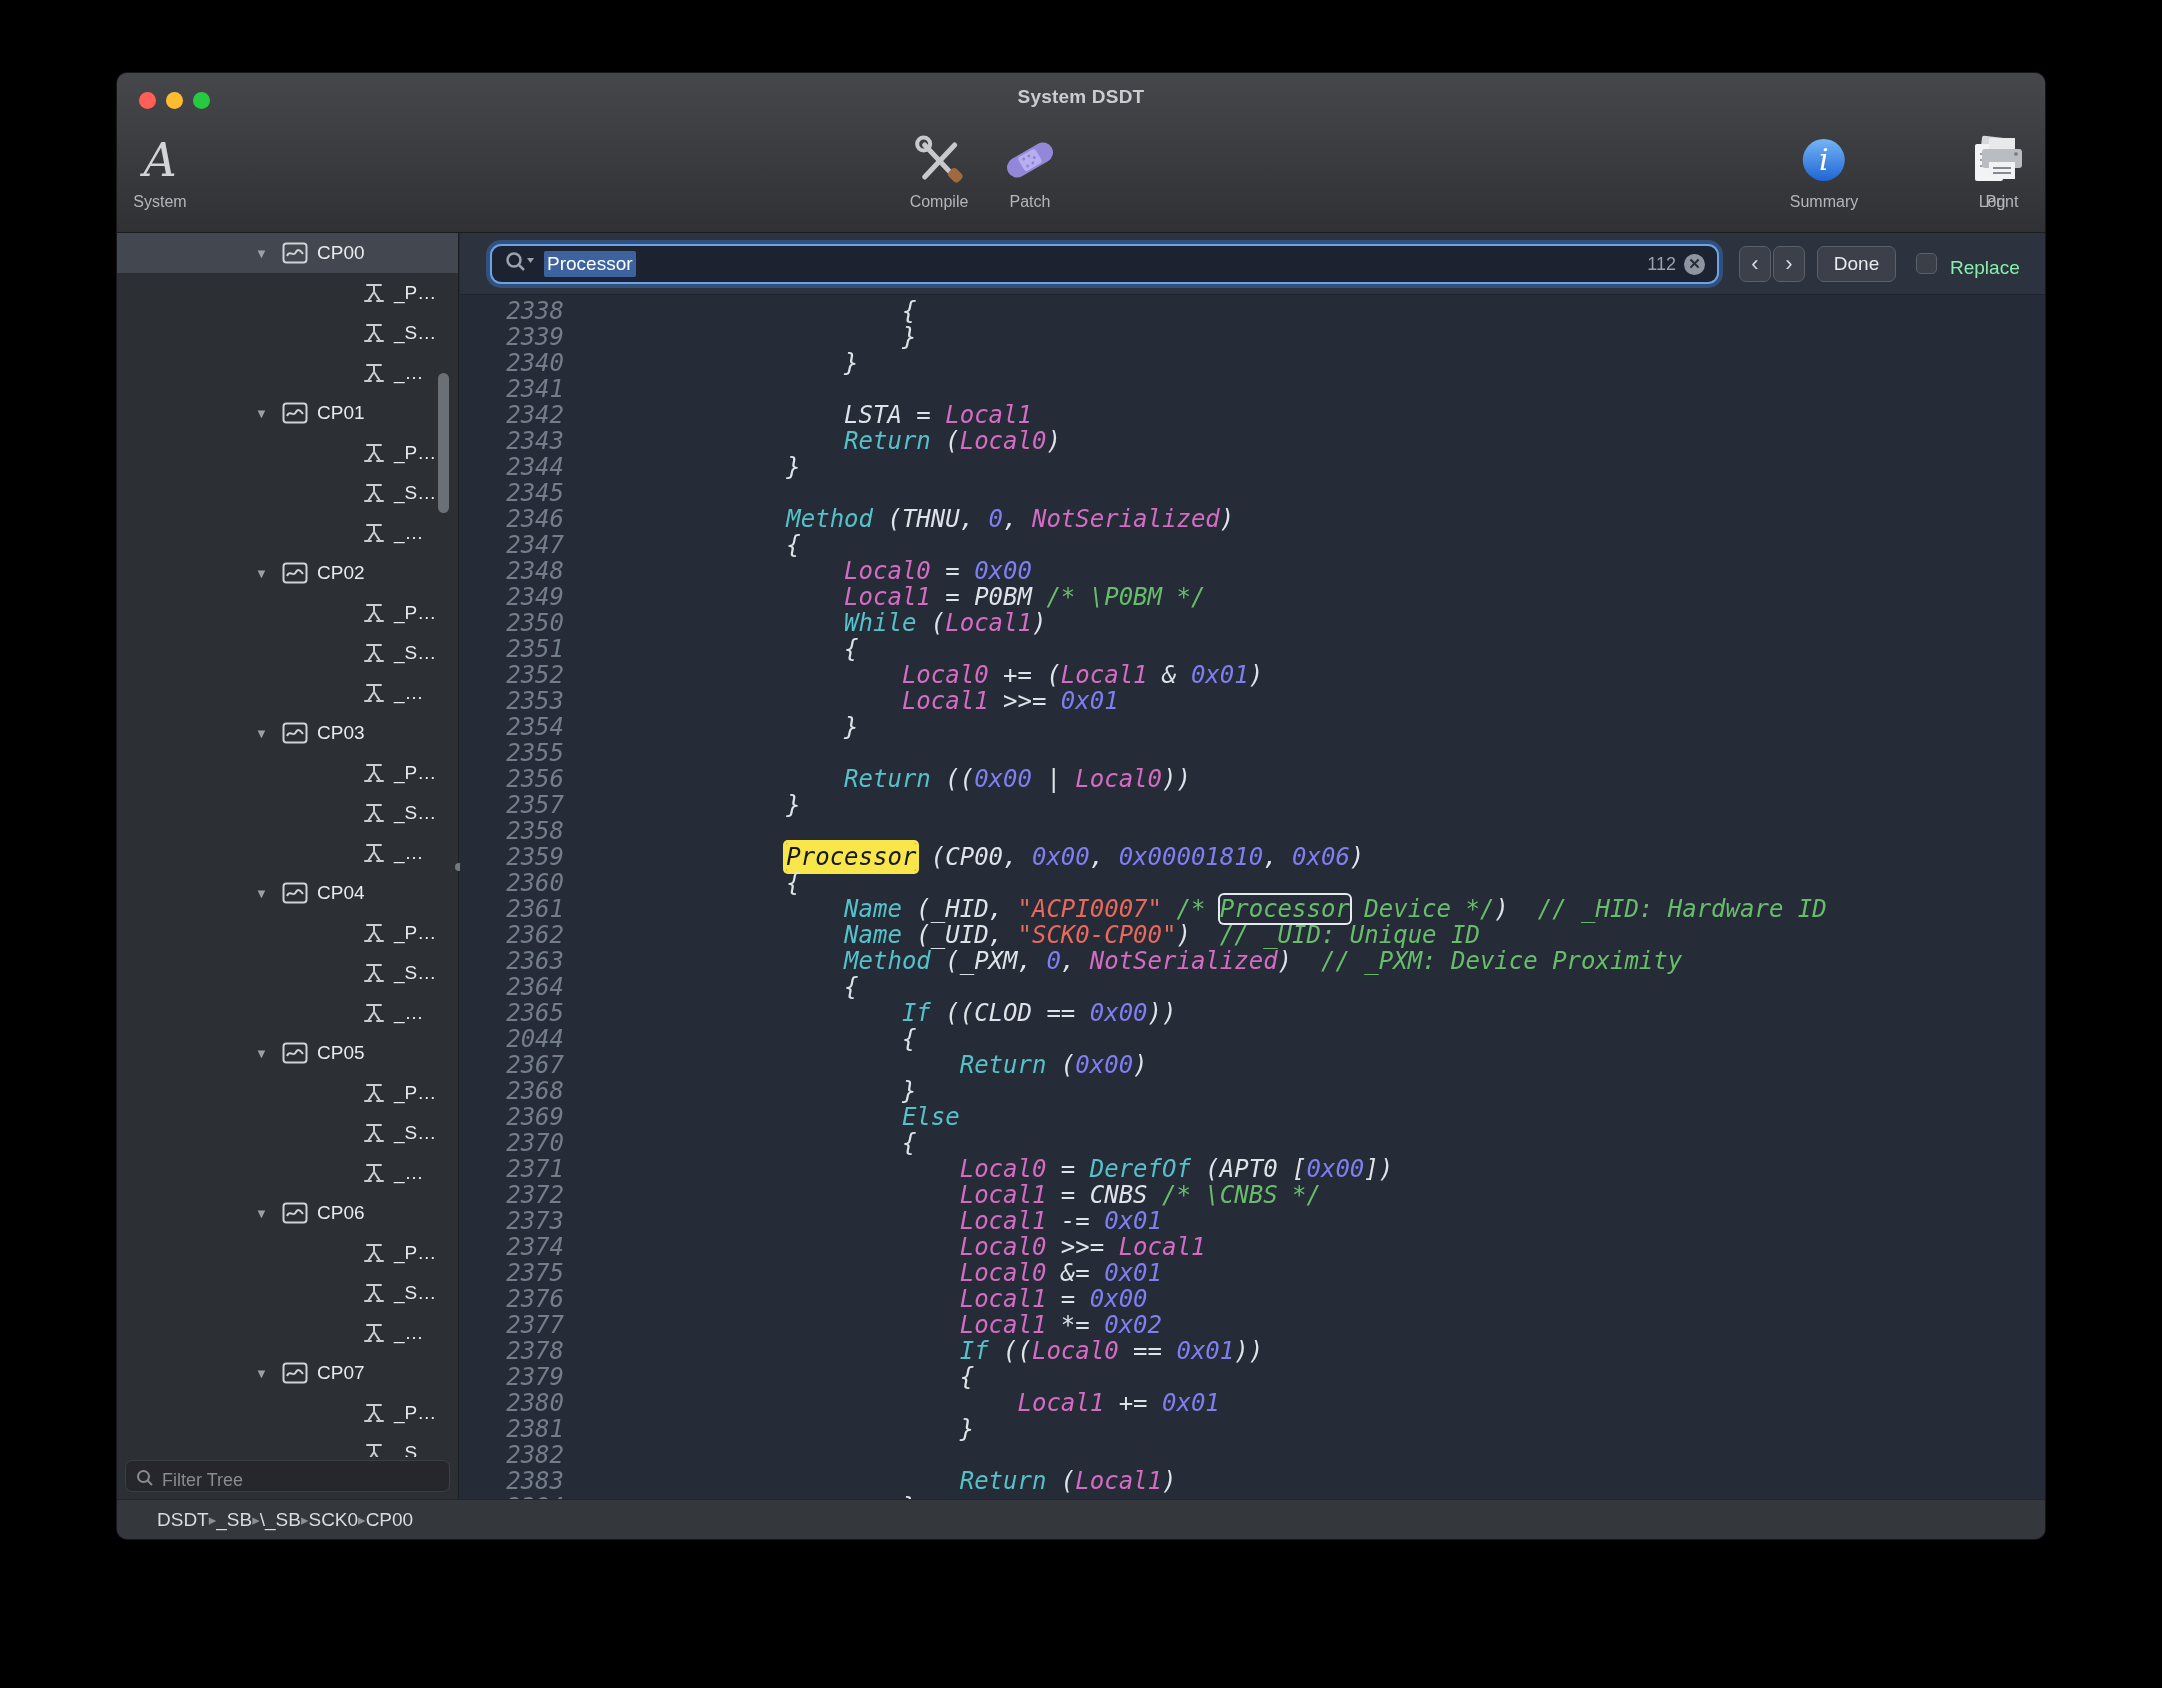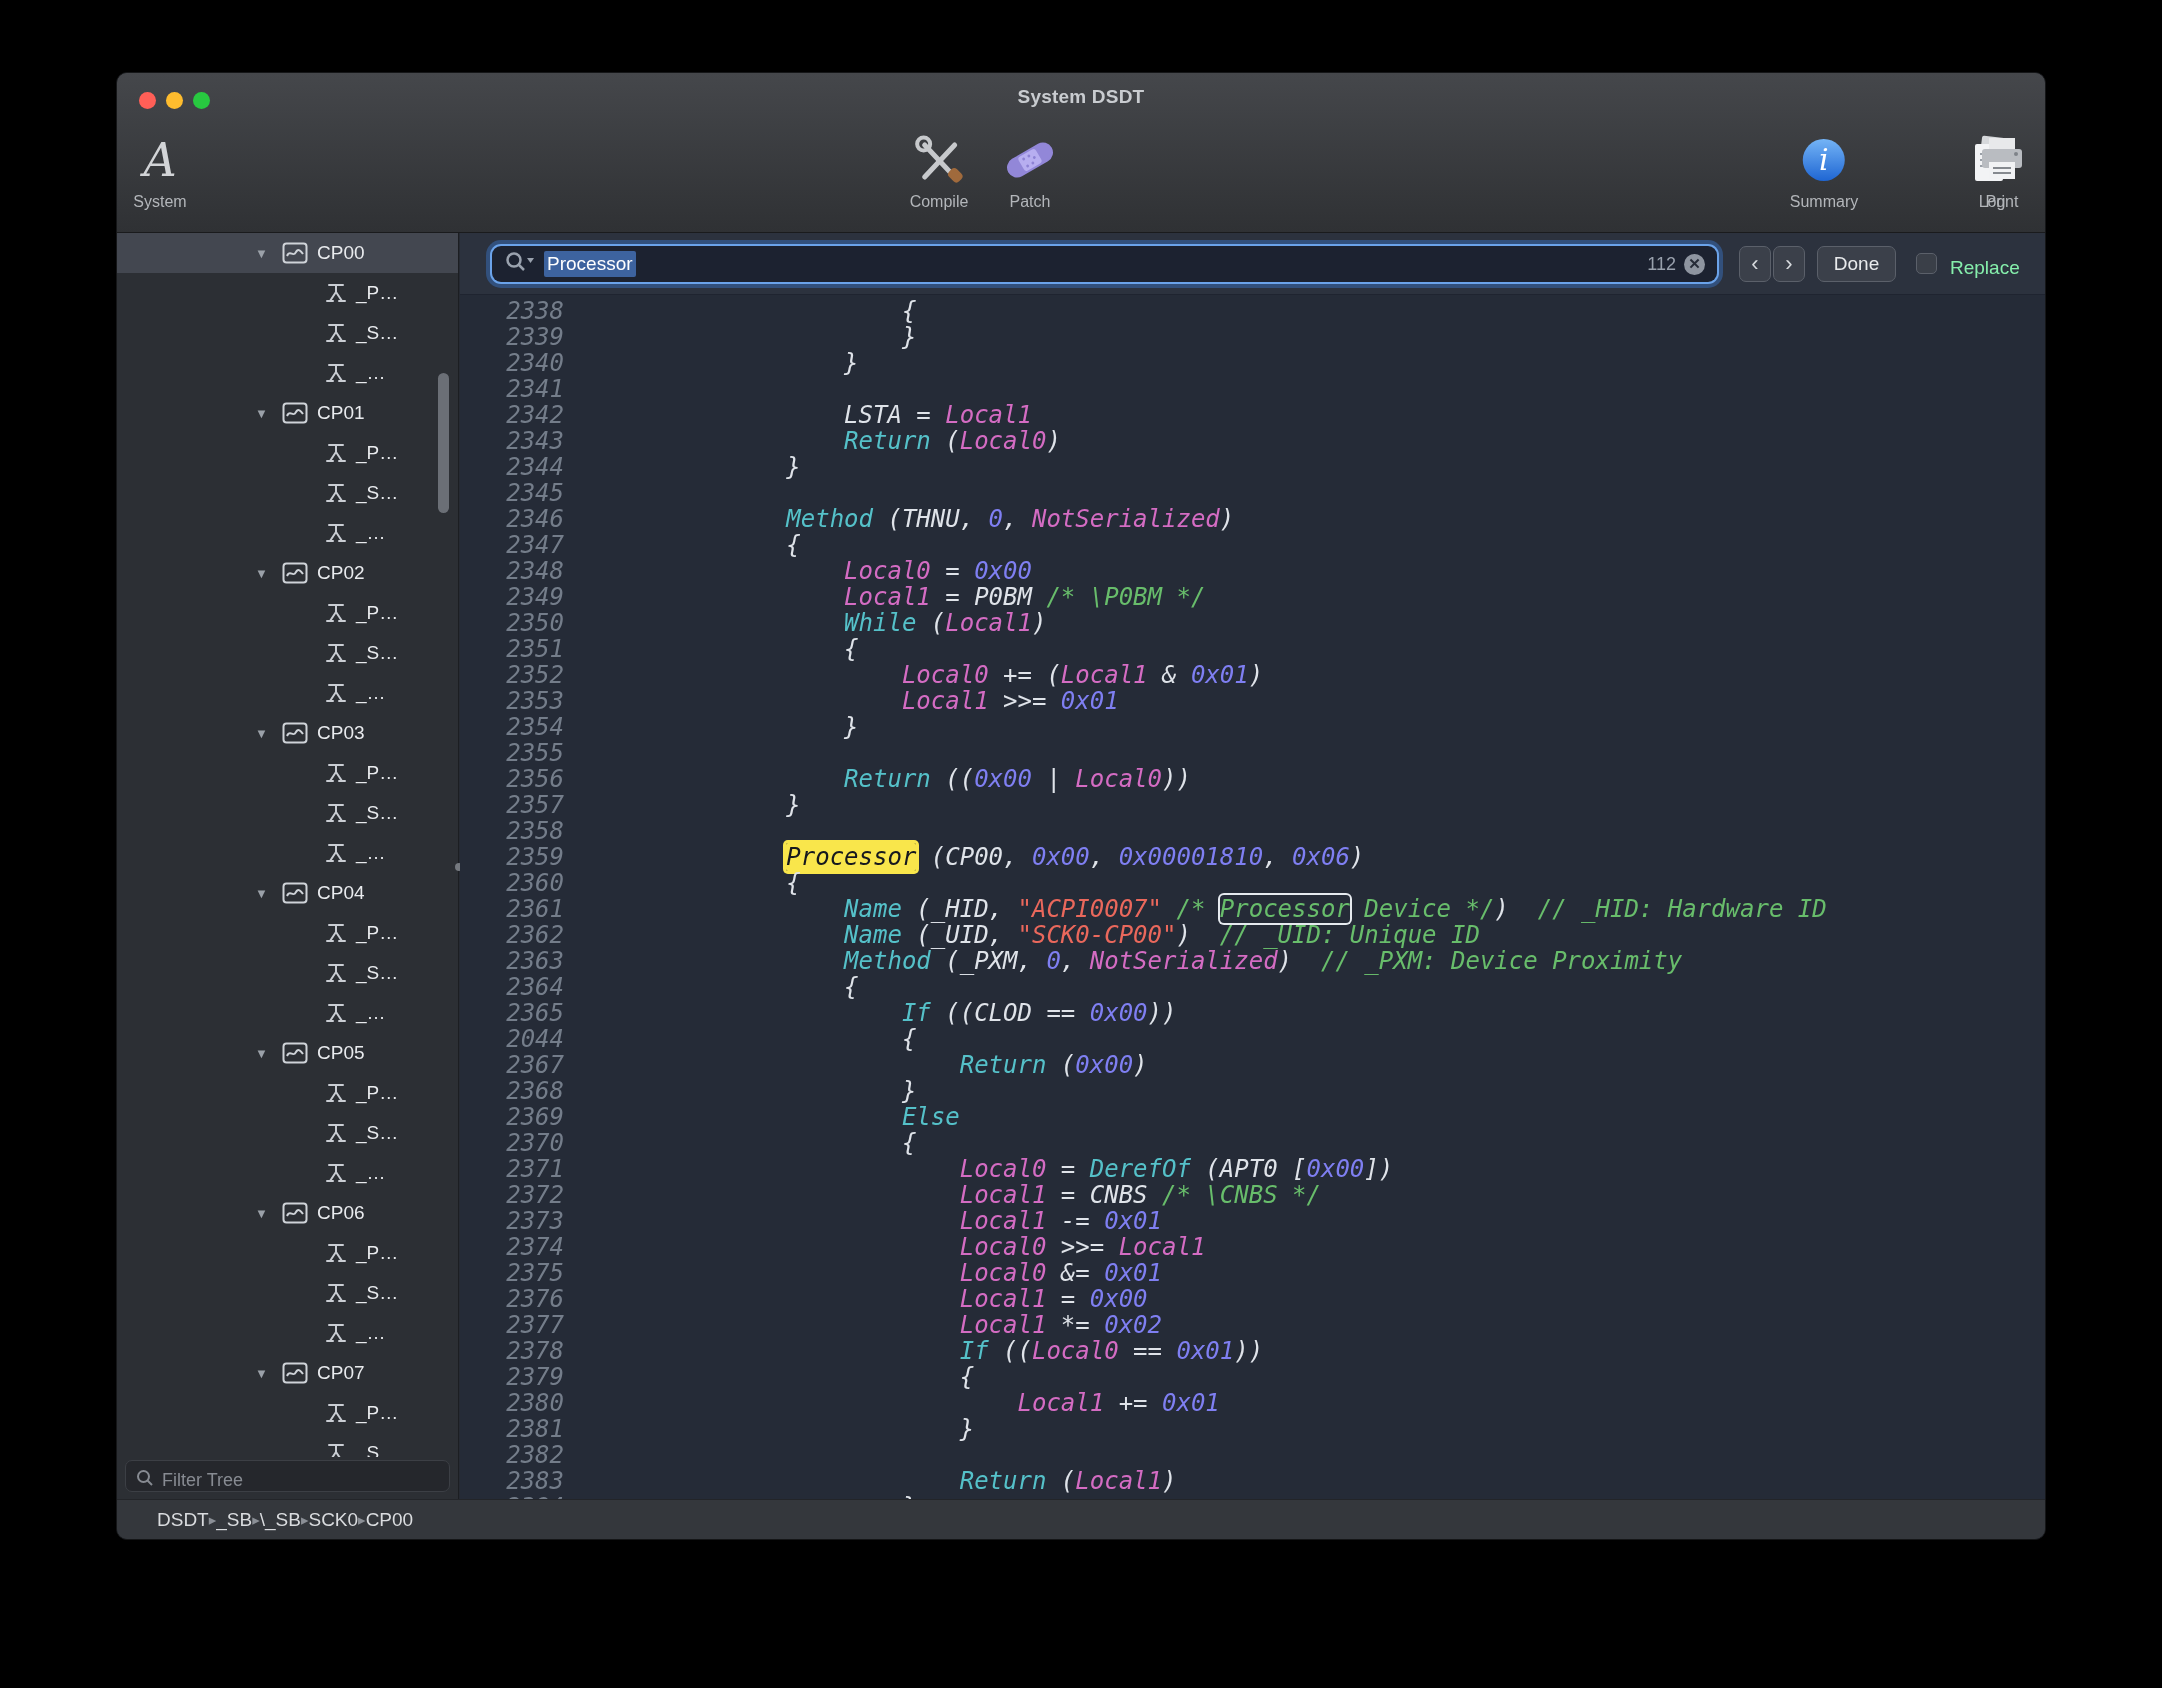--- a/index.html
+++ b/index.html
@@ -27,21 +27,21 @@
                  color:#d2d4d7; line-height:1; }
 
   
   .content { position:absolute; top:160px; bottom:40px; left:0; right:0; }
 
   .sidebar { position:absolute; left:0; top:0; bottom:0; width:342px; background:#2c2f34;
              border-right:1px solid #1c1e22; }
   .tree { position:absolute; top:0; left:0; right:0; height:1224px; overflow:hidden; }
   .trow { height:40px; display:flex; align-items:center; font-size:19px; color:#e9ebee; }
   .trow.group { padding-left:138px; gap:9px; }
-  .trow.child { padding-left:208px; gap:9px; }
+  .trow.child { padding-left:208px; gap:9px;margin-left:38px; }
   .trow.selected { background:#434750; }
   .tri { font-size:13px; color:#9ba1a9; width:18px; }
   .ticon { display:flex; align-items:center; }
   .side-scrollbar { position:absolute; right:9px; top:140px; width:11px; height:140px;
                     border-radius:6px; background:rgba(195,200,210,.42); }
   .filter { position:absolute; left:8px; right:8px; bottom:7px; height:32px; background:#25272c;
             border:1px solid #3c3f45; border-radius:7px; display:flex; align-items:flex-end;
             padding:0 10px; gap:8px; }
   .filter input { flex:1; background:transparent; border:none; outline:none; color:#dfe2e6;
                   font-size:18px; font-family:"Liberation Sans",sans-serif; }

